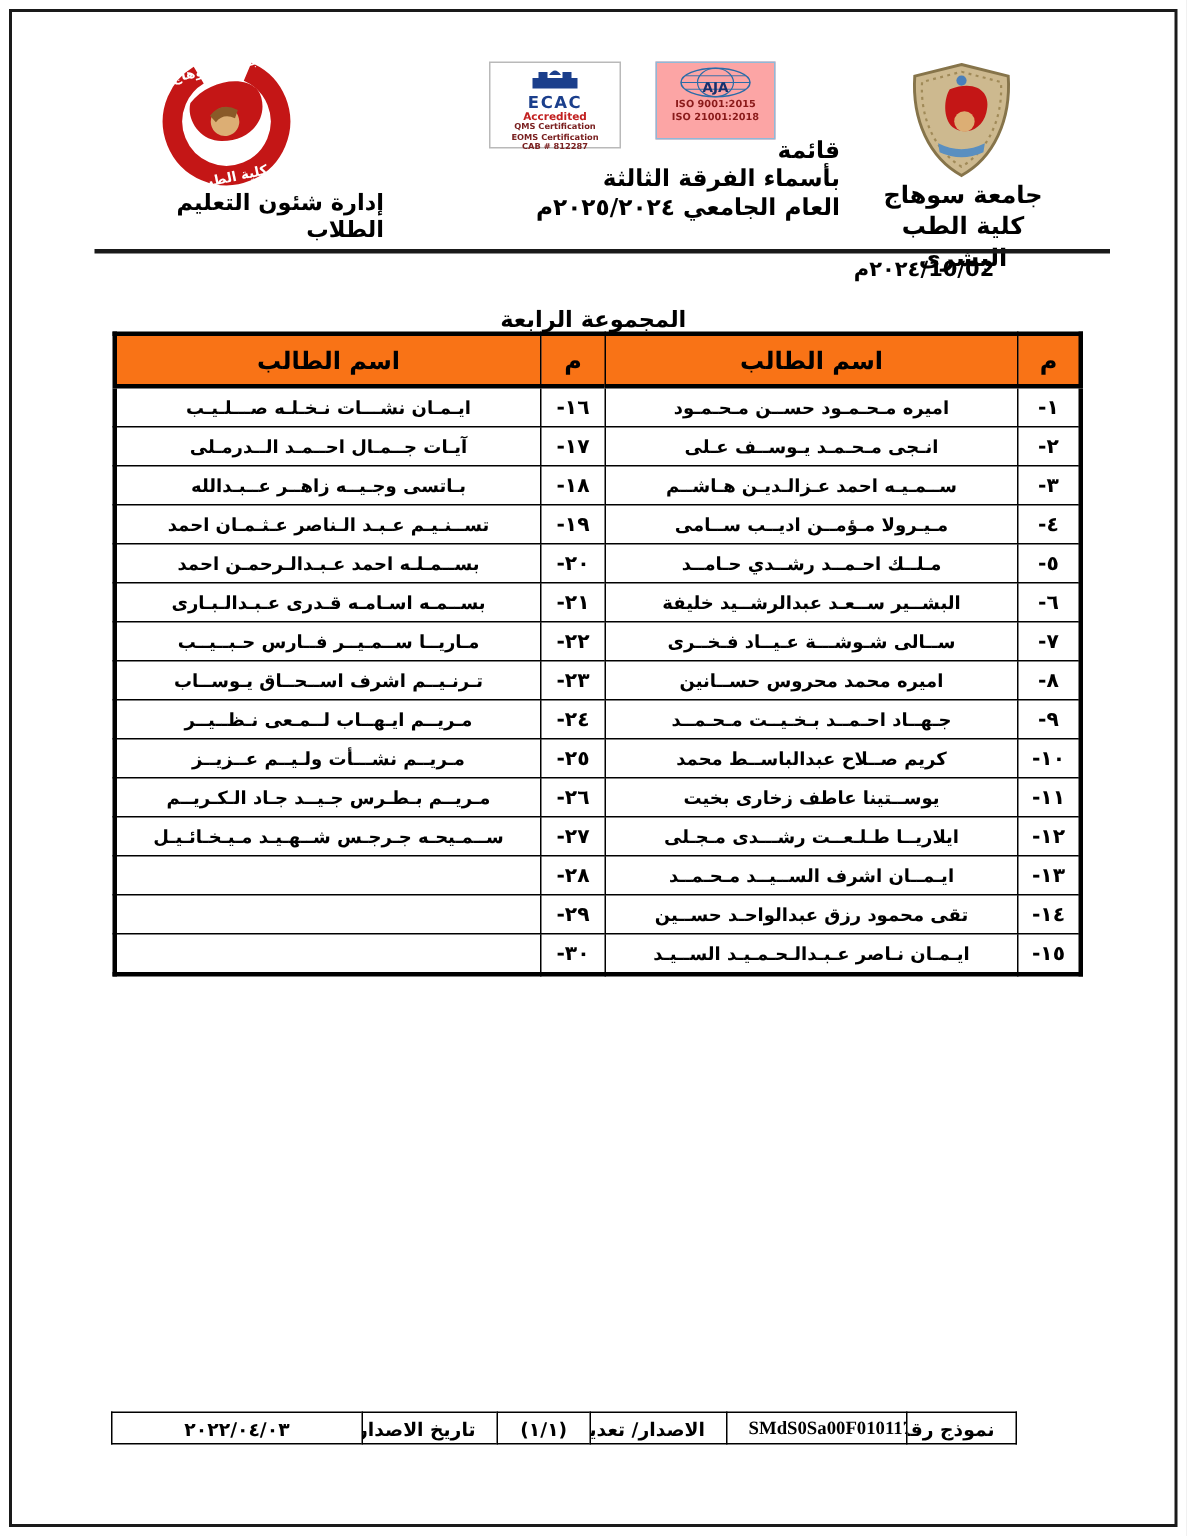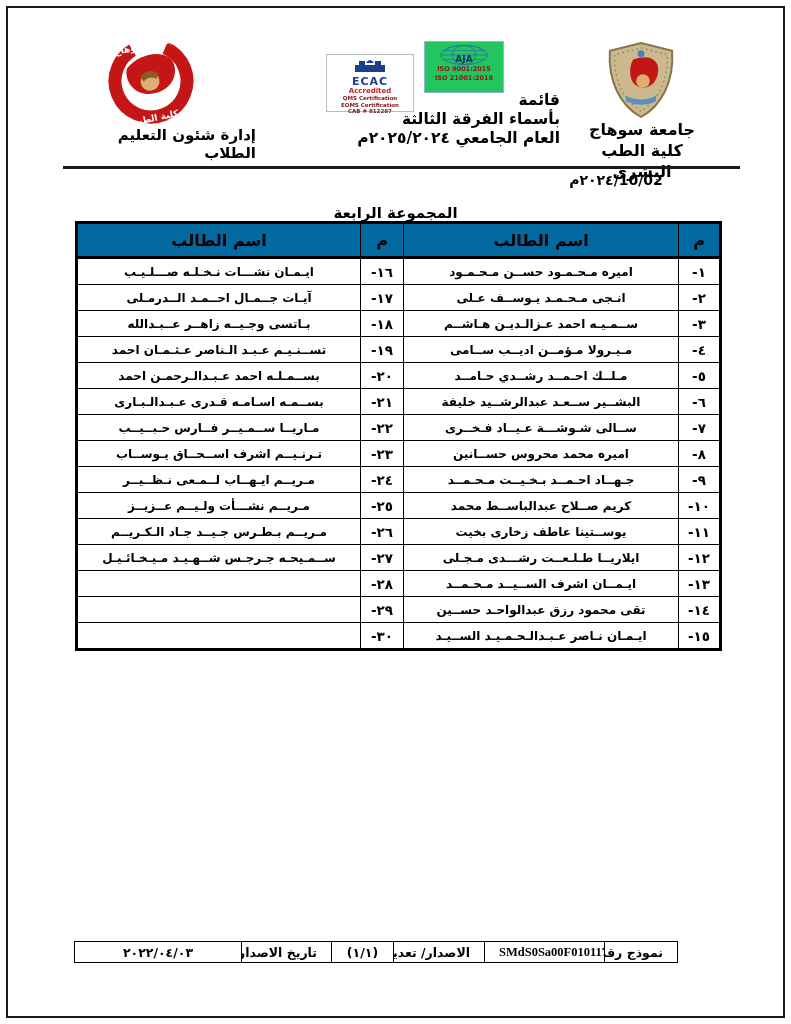--- a/index.html
+++ b/index.html
@@ -7,42 +7,42 @@
         font-family:"DejaVu Sans",sans-serif;color:#000;direction:rtl;overflow:hidden;}
   .page-frame{position:absolute;inset:6px;border:2px solid #1a1a1a;pointer-events:none;}
 
   
   .crest-left{position:absolute;top:34px;left:84px;width:134px;height:94px;}
   .dept-text{position:absolute;top:126px;left:68px;width:188px;text-align:right;
              font-size:15px;font-weight:bold;}
   .shield-right{position:absolute;top:40px;left:604px;width:74px;height:80px;}
   .univ-text{position:absolute;top:119px;left:572px;width:140px;text-align:center;
              font-size:16px;font-weight:bold;line-height:21px;}
-  .cert-ecac{position:absolute;top:54px;left:326px;width:88px;height:58px;border:1px solid #b9b9b9;
+  .cert-ecac{position:absolute;top:41px;left:326px;width:88px;height:58px;border:1px solid #b9b9b9;
              background:#fff;text-align:center;line-height:1;padding-top:2px;box-sizing:border-box;}
-  .cert-aja{position:absolute;top:41px;left:424px;width:80px;height:52px;border:1px solid #8fb8d8;
-            background:#22c55e;text-align:center;line-height:1;padding-top:2px;box-sizing:border-box;}
+  .cert-aja{position:absolute;top:41px;left:437px;width:80px;height:52px;border:1px solid #8fb8d8;
+            background:#fca5a5;text-align:center;line-height:1;padding-top:2px;box-sizing:border-box;}
   .ecac-name{font-size:11px;font-weight:bold;color:#1b3f8c;letter-spacing:1px;display:block;}
   .ecac-accredited{font-size:7px;font-weight:bold;color:#c22020;display:block;margin-top:1px;}
   .cert-line{font-size:5.5px;font-weight:bold;color:#7a2020;display:block;margin-top:1px;}
   .aja-name{font-size:9px;font-weight:bold;color:#16306e;display:block;margin-top:-14px;}
   .iso-line{font-size:6.5px;font-weight:bold;color:#8a1a1a;display:block;margin-top:2px;}
 
   .title-block{position:absolute;top:91px;left:250px;width:310px;text-align:right;
                font-weight:bold;font-size:15.5px;line-height:19px;}
   .rule{position:absolute;top:166px;left:63px;width:677px;height:3px;background:#1a1a1a;}
   .date-line{position:absolute;top:172px;right:50px;width:250px;text-align:center;
              font-size:14px;font-weight:bold;}
   .group-title{position:absolute;top:204px;left:0;right:0;text-align:center;
                font-size:15px;font-weight:bold;}
 
   
   table.roster{position:absolute;top:221px;right:69px;width:644px;border-collapse:collapse;
                table-layout:fixed;border:3px solid #000;}
-  table.roster th{background:#0369a1;border:1px solid #000;border-bottom:3px solid #000;
+  table.roster th{background:#f97316;border:1px solid #000;border-bottom:3px solid #000;
                   height:30px;font-size:16px;font-weight:bold;text-align:center;}
   table.roster td{border:1px solid #000;height:25px;font-weight:bold;text-align:center;
                   padding:0 3px;overflow:hidden;white-space:nowrap;}
   td.num{font-size:13.5px;}
   td.sname{font-size:12px;}
 
   
   table.footer{position:absolute;top:941px;right:113px;width:603px;border-collapse:collapse;
                table-layout:fixed;}
   table.footer td{border:1.5px solid #000;height:20px;font-size:12.5px;font-weight:bold;

